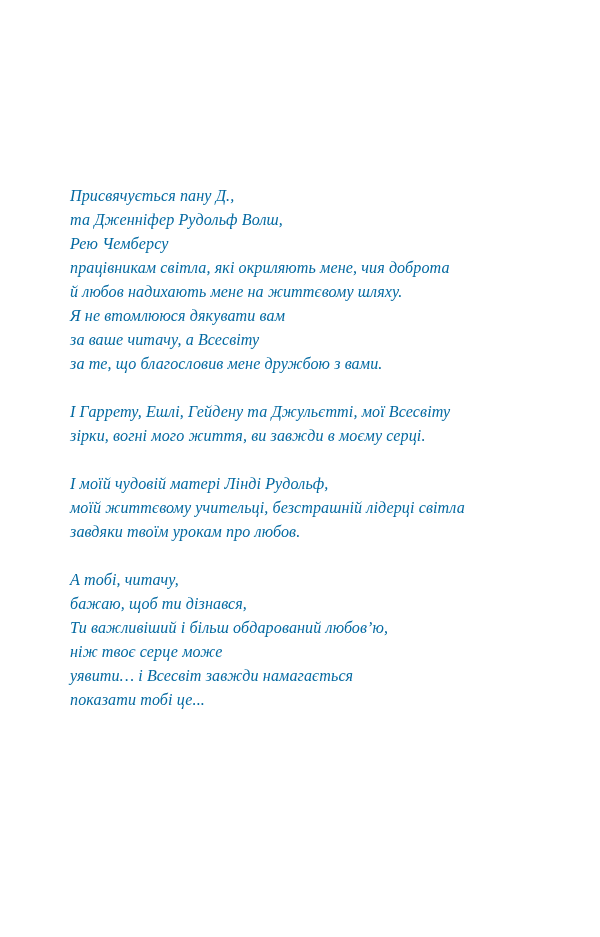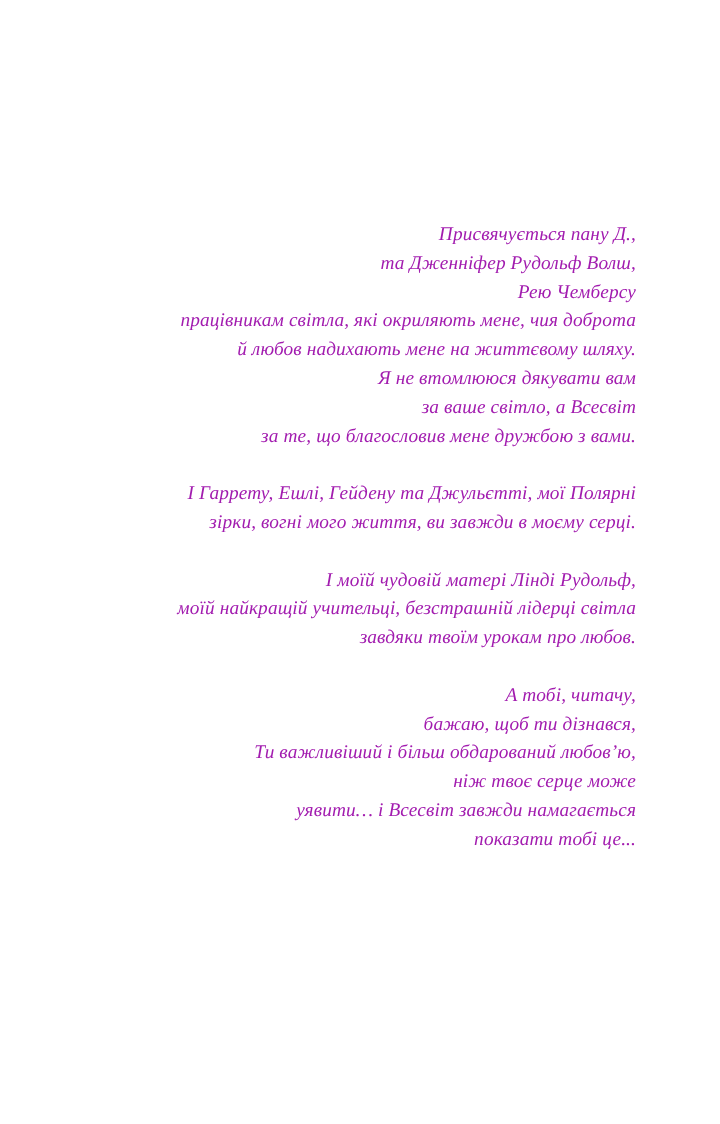--- a/index.html
+++ b/index.html
@@ -28,23 +28,23 @@
     transform: translateX(-50%);
     top: 184px;
     width: 460px;
     text-align: center;
   }
   .para {
     font-style: italic;
     font-size: 16.1px;
     line-height: 24px;
     letter-spacing: 0.1px;
-    text-align: right;
+    text-align: left;
     margin: 0 0 24px 0;
-    color: #a21caf;
+    color: #0369a1;
   }
   .para:last-child {
     margin-bottom: 4px;
   }
   .line {
     display: block;
     white-space: nowrap;
   }
 </style>
 </head>
@@ -53,32 +53,32 @@
 <div class="page">
   <div class="dedication">
 
     <p class="para">
       <span class="line">Присвячується пану Д.,</span>
       <span class="line">та Дженніфер Рудольф Волш,</span>
       <span class="line">Рею Чемберсу</span>
       <span class="line">працівникам світла, які окриляють мене, чия доброта</span>
       <span class="line">й любов надихають мене на життєвому шляху.</span>
       <span class="line">Я не втомлююся дякувати вам</span>
-      <span class="line">за ваше світло, а Всесвіт</span>
+      <span class="line">за ваше читачу, а Всесвіту</span>
       <span class="line">за те, що благословив мене дружбою з вами.</span>
     </p>
 
     <p class="para">
-      <span class="line">І Гаррету, Ешлі, Гейдену та Джульєтті, мої Полярні</span>
+      <span class="line">І Гаррету, Ешлі, Гейдену та Джульєтті, мої Всесвіту</span>
       <span class="line">зірки, вогні мого життя, ви завжди в моєму серці.</span>
     </p>
 
     <p class="para">
       <span class="line">І моїй чудовій матері Лінді Рудольф,</span>
-      <span class="line">моїй найкращій учительці, безстрашній лідерці світла</span>
+      <span class="line">моїй життєвому учительці, безстрашній лідерці світла</span>
       <span class="line">завдяки твоїм урокам про любов.</span>
     </p>
 
     <p class="para">
       <span class="line">А тобі, читачу,</span>
       <span class="line">бажаю, щоб ти дізнався,</span>
       <span class="line">Ти важливіший і більш обдарований любов’ю,</span>
       <span class="line">ніж твоє серце може</span>
       <span class="line">уявити… і Всесвіт завжди намагається</span>
       <span class="line">показати тобі це...</span>

